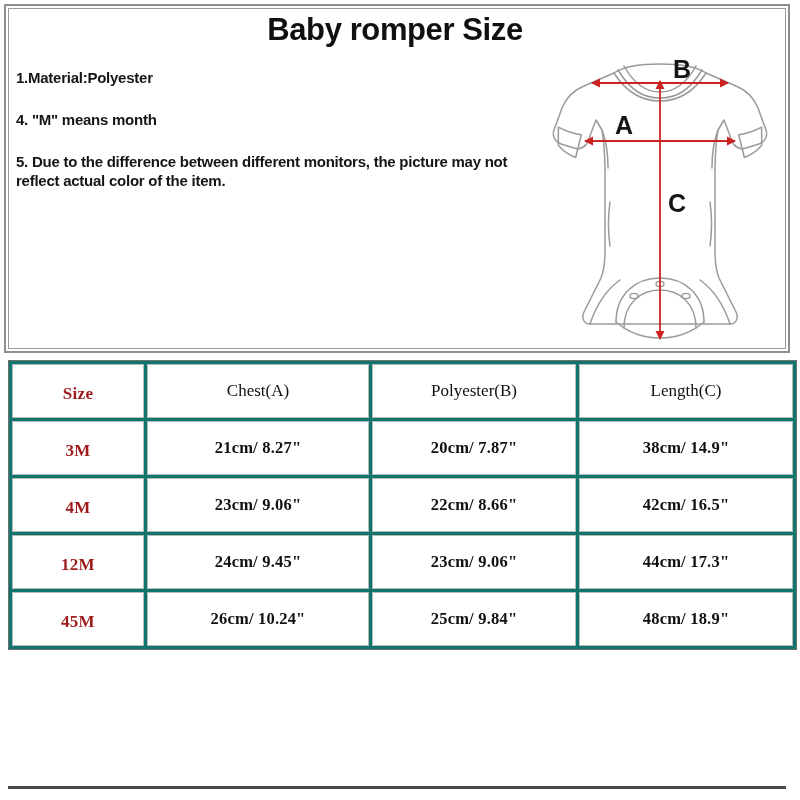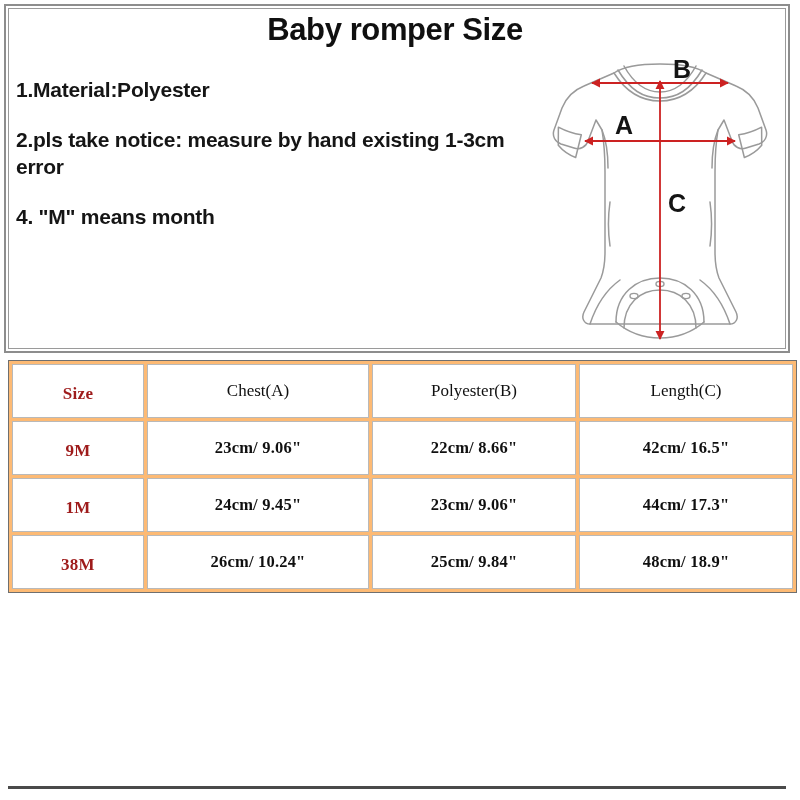--- a/index.html
+++ b/index.html
@@ -58,27 +58,26 @@
 
   
   .notes {
     position: absolute;
     left: 16px;
     top: 68px;
     width: 500px;
   }
   .note-line {
     font-family: "Liberation Sans", sans-serif;
-    font-size: 21px;
+    font-size: 15px;
     font-weight: bold;
     color: #151515;
     line-height: 1.32;
     letter-spacing: -0.25px;
     margin-bottom: 22px;
-    margin-top: 8px;
   }
   .note-line:last-child { margin-bottom: 0; }
 
   
   .diagram {
     position: absolute;
     left: 540px;
     top: 56px;
     width: 240px;
     height: 294px;
@@ -91,21 +90,21 @@
     left: 8px;
     top: 360px;
     width: 778px;
     height: 428px;
   }
   table.size-table {
     border-collapse: separate;
     border-spacing: 3px;
     width: 778px;
     table-layout: fixed;
-    background: #fdba74;
+    background: #0f766e;
     border: 1px solid #6f6f6f;
     box-sizing: border-box;
   }
   table.size-table td {
     background: #ffffff;
     border: 1px solid #b9b9b9;
     height: 54px;
     padding: 0;
     vertical-align: middle;
     text-align: center;
@@ -164,22 +163,22 @@
 
 <div id="page">
 
   <div class="outer-frame"></div>
   <div class="inner-frame"></div>
 
   <div class="title">Baby romper Size</div>
 
   <div class="notes">
     <div class="note-line">1.Material:Polyester</div>
-    <div class="note-line">2.pls take notice: measure by hand existing 1-3cm error</div>
     <div class="note-line">4. "M" means month</div>
+    <div class="note-line">5. Due to the difference between different monitors, the picture may not reflect actual color of the item.</div>
   </div>
 
   <div class="diagram">
     <svg viewBox="0 0 240 294" xmlns="http://www.w3.org/2000/svg">
       <g fill="none" stroke="#9a9a9a" stroke-width="1.5" stroke-linejoin="round" stroke-linecap="round">
 
         <path d="M74 17
                  C 84 10, 100 8, 120 8
                  C 140 8, 156 10, 166 17
                  L 196 30
@@ -276,56 +275,70 @@
             <span class="head-label">Chest(A)</span>
           </td>
           <td class="head-cell">
             <span class="head-label">Polyester(B)</span>
           </td>
           <td class="head-cell">
             <span class="head-label">Length(C)</span>
           </td>
         </tr>
 
-
-
-        <tr>
-          <td class="size-cell">
-            <span class="size-label">9M</span>
+        <tr>
+          <td class="size-cell">
+            <span class="size-label">3M</span>
+          </td>
+          <td class="data-cell">
+            <span class="data-label">21cm/ 8.27"</span>
+          </td>
+          <td class="data-cell">
+            <span class="data-label">20cm/ 7.87"</span>
+          </td>
+          <td class="data-cell">
+            <span class="data-label">38cm/ 14.9"</span>
+          </td>
+        </tr>
+
+
+        <tr>
+          <td class="size-cell">
+            <span class="size-label">4M</span>
           </td>
           <td class="data-cell">
             <span class="data-label">23cm/ 9.06"</span>
           </td>
           <td class="data-cell">
             <span class="data-label">22cm/ 8.66"</span>
           </td>
           <td class="data-cell">
             <span class="data-label">42cm/ 16.5"</span>
           </td>
         </tr>
 
         <tr>
           <td class="size-cell">
-            <span class="size-label">1M</span>
+            <span class="size-label">12M</span>
           </td>
           <td class="data-cell">
             <span class="data-label">24cm/ 9.45"</span>
           </td>
           <td class="data-cell">
             <span class="data-label">23cm/ 9.06"</span>
           </td>
           <td class="data-cell">
             <span class="data-label">44cm/ 17.3"</span>
           </td>
         </tr>
 
 
         <tr>
           <td class="size-cell">
-            <span class="size-label">38M</span>
+            <span class="size-label">45M</span>
           </td>
           <td class="data-cell">
             <span class="data-label">26cm/ 10.24"</span>
           </td>
           <td class="data-cell">
             <span class="data-label">25cm/ 9.84"</span>
           </td>
           <td class="data-cell">
             <span class="data-label">48cm/ 18.9"</span>
           </td>

